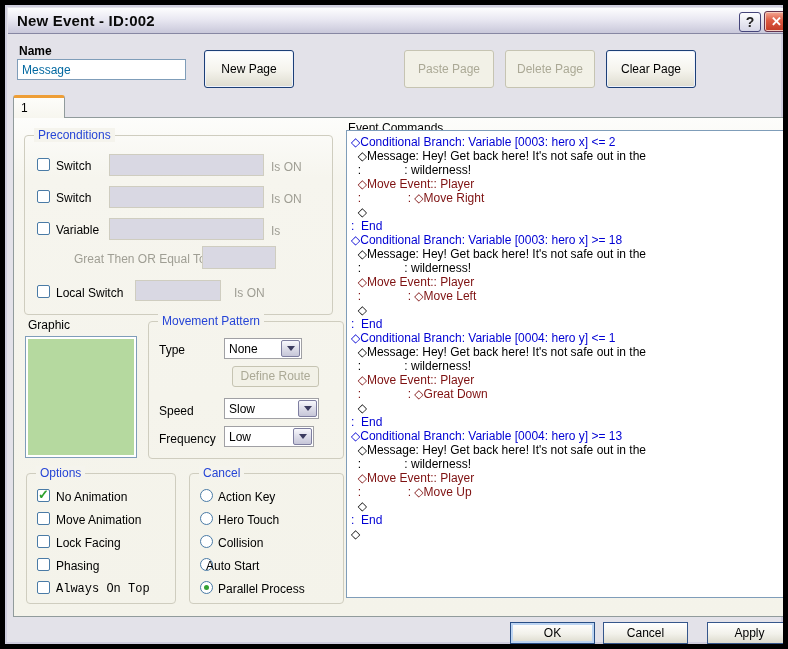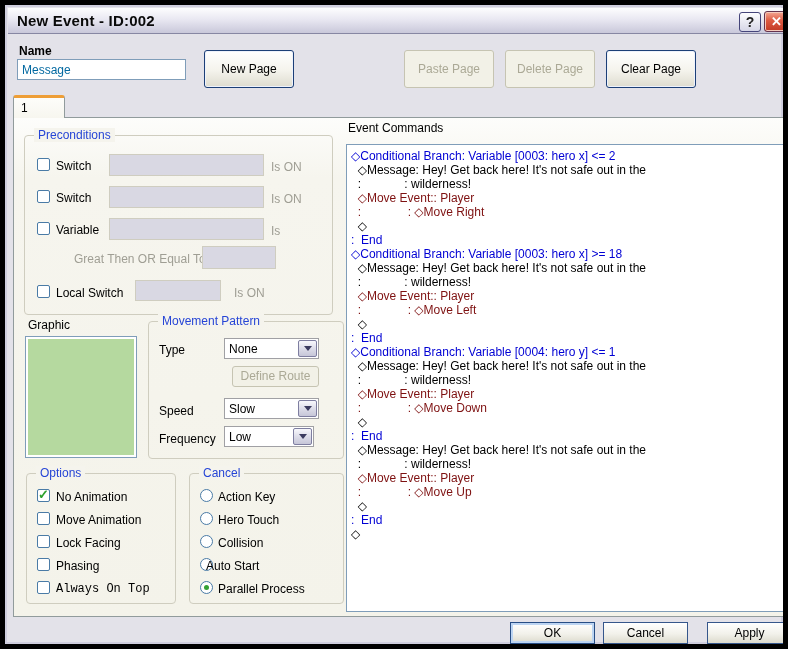--- a/index.html
+++ b/index.html
@@ -109,21 +109,21 @@
   .sbtn.disabled { background:#f2f1e7; border:1px solid #c6c4b2; color:#aba996; }
   
   #graphic-box {
     position:absolute; left:11px; top:218px; width:112px; height:122px;
     background:#fff; border:1px solid #7f9db9; padding:2px;
   }
   #graphic-fill { width:100%; height:100%; }
   
   #evt-label { position:absolute; left:334px; top:3px; }
   #evt-list {
-    position:absolute; left:332px; top:26px; width:438px; height:468px;
+    position:absolute; left:332px; top:12px; width:438px; height:468px;
     background:#fff; border:1px solid #7f9db9; overflow:hidden;
     padding:4px 0 0 4px;
   }
   .cmd-line { white-space:pre; font-size:12px; line-height:14px; color:#000; }
   .cmd-line.blue { color:#0000d4; }
   .cmd-line.maroon { color:#7e1111; }
   
   .fbtn {
     position:absolute; top:617px; width:85px; height:22px;
     background:linear-gradient(180deg,#ffffff 0%,#f2f1ea 55%,#dcdacd 100%);
@@ -187,21 +187,21 @@
 
     <span class="lbl" style="position:absolute; left:14px; top:200px;">Graphic</span>
     <div id="graphic-box">
       <div id="graphic-fill" style="background: rgb(181, 217, 159);"></div>
     </div>
 
     <div class="groupbox" style="left:134px; top:203px; width:196px; height:138px;">
       <span class="groupcap">Movement Pattern</span>
 
       <span class="lbl" style="position:absolute; left:10px; top:21px;">Type</span>
-      <div class="combo" style="left:75px; top:16px; width:95px;">
+      <div class="combo" style="left:75px; top:16px; width:78px;">
         <span>None</span>
         <div class="combo-arrow">
             <div class="chev"></div>
           </div>
       </div>
 
       <div class="sbtn disabled" style="position:absolute; left:83px; top:44px; width:87px; height:21px; line-height:19px;">Define Route</div>
 
       <span class="lbl" style="position:absolute; left:10px; top:82px;">Speed</span>
       <div class="combo" style="left:75px; top:76px; width:95px;">
@@ -275,23 +275,24 @@
         <div class="cmd-line black">  ◇Message: Hey! Get back here! It's not safe out in the</div>
         <div class="cmd-line black">  :             : wilderness!</div>
         <div class="cmd-line maroon">  ◇Move Event:: Player</div>
         <div class="cmd-line maroon">  :              : ◇Move Left</div>
         <div class="cmd-line black">  ◇</div>
         <div class="cmd-line blue">:  End</div>
         <div class="cmd-line blue">◇Conditional Branch: Variable [0004: hero y] &lt;= 1</div>
         <div class="cmd-line black">  ◇Message: Hey! Get back here! It's not safe out in the</div>
         <div class="cmd-line black">  :             : wilderness!</div>
         <div class="cmd-line maroon">  ◇Move Event:: Player</div>
-        <div class="cmd-line maroon">  :              : ◇Move Down</div>
+        <div class="cmd-line maroon">  :              : ◇Great Down</div>
         <div class="cmd-line black">  ◇</div>
         <div class="cmd-line blue">:  End</div>
+        <div class="cmd-line blue">◇Conditional Branch: Variable [0004: hero y] &gt;= 13</div>
         <div class="cmd-line black">  ◇Message: Hey! Get back here! It's not safe out in the</div>
         <div class="cmd-line black">  :             : wilderness!</div>
         <div class="cmd-line maroon">  ◇Move Event:: Player</div>
         <div class="cmd-line maroon">  :              : ◇Move Up</div>
         <div class="cmd-line black">  ◇</div>
         <div class="cmd-line blue">:  End</div>
         <div class="cmd-line black">◇</div>
       </div>
   </div>
 

